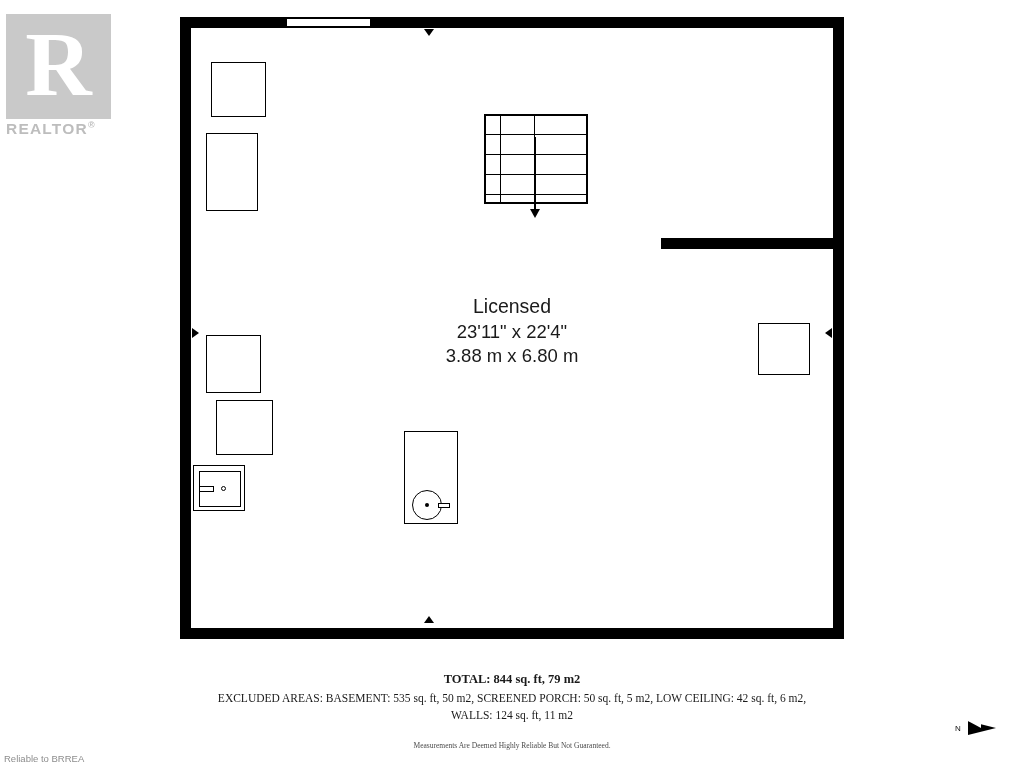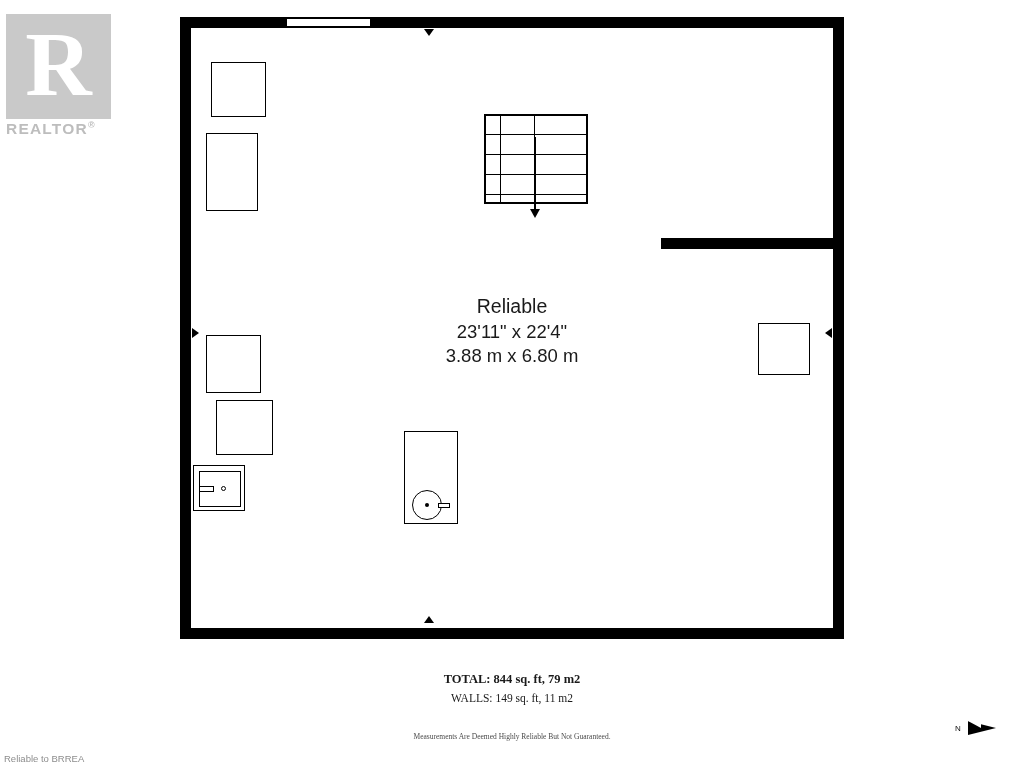--- a/index.html
+++ b/index.html
@@ -299,21 +299,21 @@
   .footer-total {
     font-size: 12.5px;
     font-weight: bold;
     margin-bottom: 3px;
   }
   .footer-line {
     font-size: 11.5px;
     line-height: 1.45;
   }
   .footer-note {
-    margin-top: 25px;
+    margin-top: 18px;
     font-size: 7.5px;
     color: #4a4a4a;
   }
 
   
   .north {
     position: absolute;
     left: 955px;
     top: 718px;
     width: 44px;
@@ -400,29 +400,30 @@
     <div class="tank-dot"></div>
     <div class="tank-spout"></div>
   </div>
 
   <div class="tri tri-right" style="left:12px; top:311px;"></div>
   <div class="tri tri-left" style="left:645px; top:311px;"></div>
   <div class="tri tri-down" style="left:244px; top:12px;"></div>
   <div class="tri tri-up" style="left:244px; top:599px;"></div>
 
   <div class="room-label">
-    <div class="room-name">Reliable</div>
+    <div class="room-name">Licensed</div>
     <div class="room-dim">23'11" x 22'4"</div>
     <div class="room-dim">3.88 m x 6.80 m</div>
   </div>
 </div>
 
 <div class="footer">
   <div class="footer-total">TOTAL: 844 sq. ft, 79 m2</div>
-  <div class="footer-line">WALLS: 149 sq. ft, 11 m2</div>
+  <div class="footer-line">EXCLUDED AREAS: BASEMENT: 535 sq. ft, 50 m2, SCREENED PORCH: 50 sq. ft, 5 m2, LOW CEILING: 42 sq. ft, 6 m2,</div>
+  <div class="footer-line">WALLS: 124 sq. ft, 11 m2</div>
   <div class="footer-note">Measurements Are Deemed Highly Reliable But Not Guaranteed.</div>
 </div>
 
 <div class="north">
   <div class="north-label">N</div>
   <div class="north-arrow"></div>
   <div class="north-notch"></div>
 </div>
 
 <div class="license">Reliable to BRREA</div>

